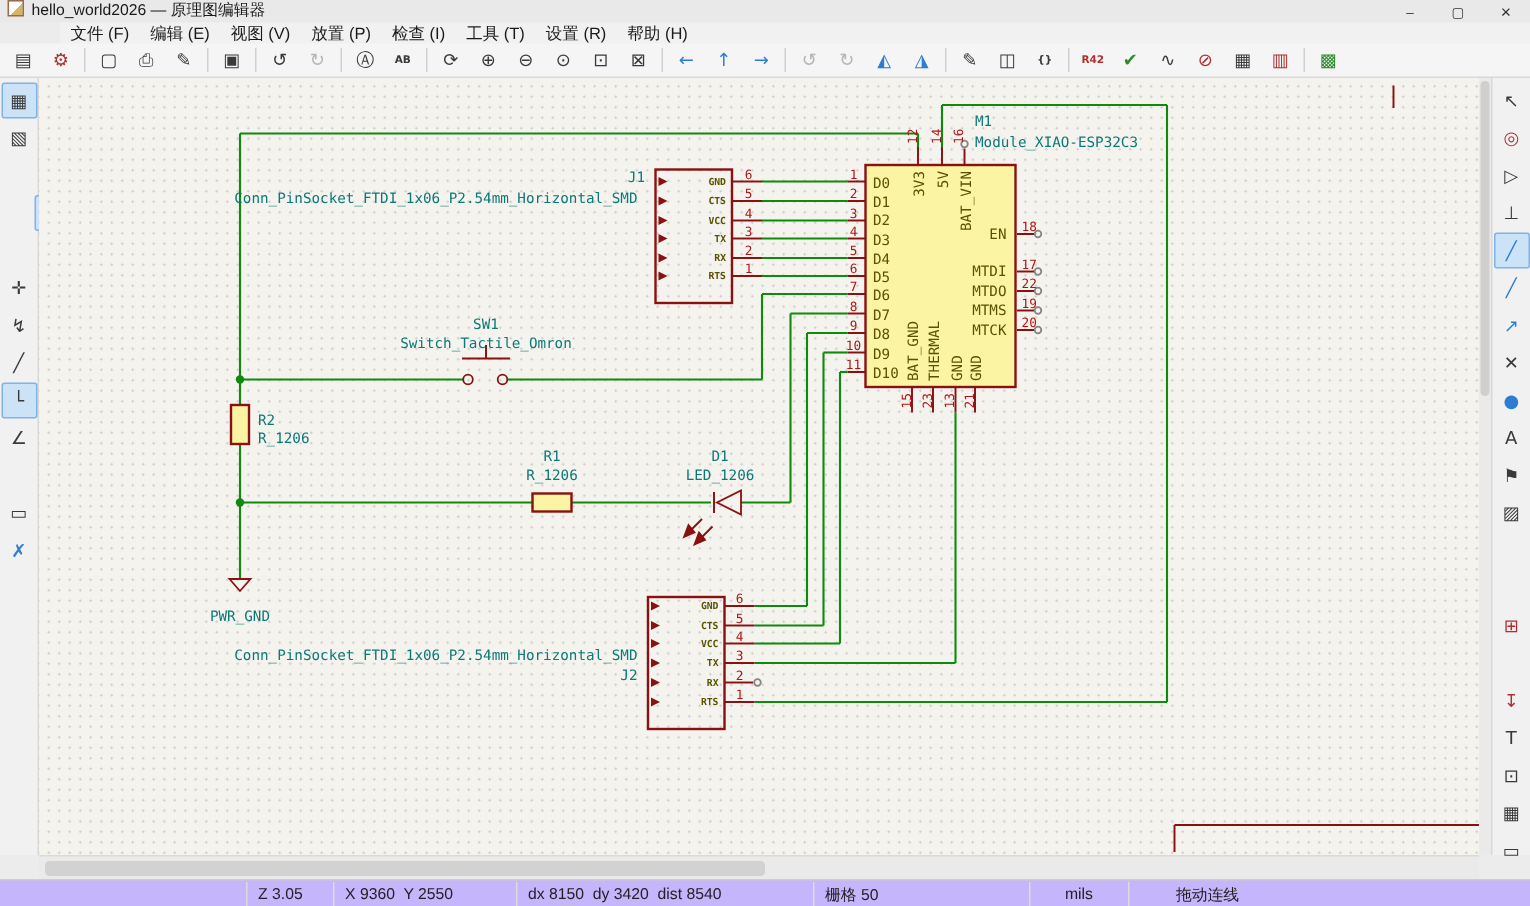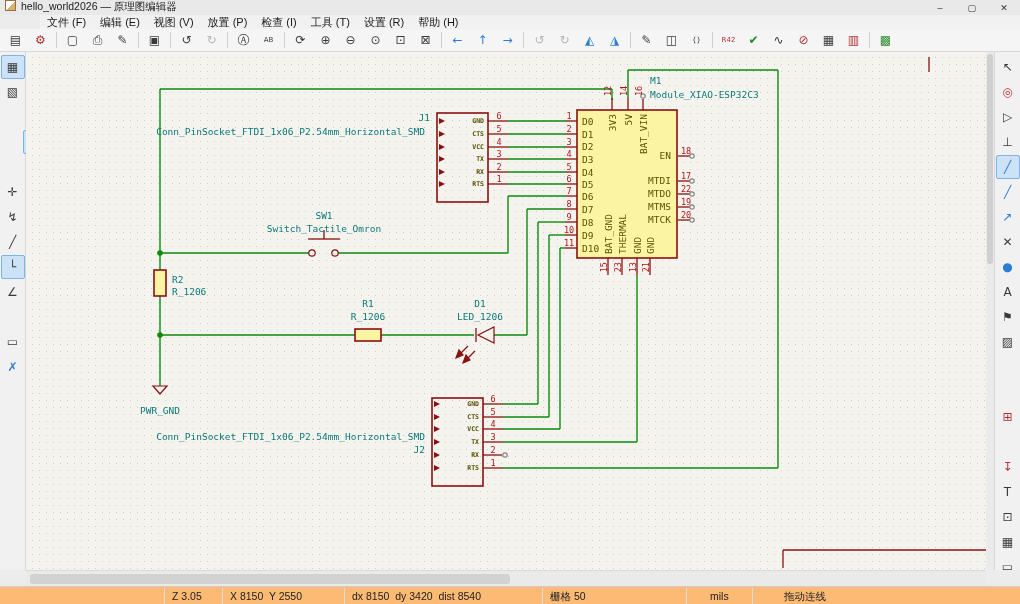--- a/index.html
+++ b/index.html
@@ -17,21 +17,21 @@
   #menubar{position:absolute;left:0;top:15px;width:1020px;height:14px;background:#f1f1f1;
            display:flex;align-items:center;font-size:11px;color:#1a1a1a;margin-left:40px;}
   .menuitem{padding:0 7px;height:14px;display:flex;align-items:center;}
   
   #toolbar{position:absolute;left:0;top:29px;width:1020px;height:23px;background:#f5f5f5;
            border-bottom:1px solid #d8d8d8;display:flex;align-items:center;padding-left:3px;box-sizing:border-box;}
   .tsep{width:1px;height:16px;background:#d0d0d0;margin:0 3px;}
   .tbtn{width:21px;height:19px;display:flex;align-items:center;justify-content:center;
         font-size:12px;color:#3a3a3a;border:1px solid transparent;border-radius:2px;margin:0 1px;
         font-family:"DejaVu Sans",sans-serif;}
-  .tbtn.small{font-size:7px;font-weight:normal;}
+  .tbtn.small{font-size:7px;font-weight:bold;}
   .tbtn.dis{color:#b5b5b5;}
   .tbtn.blue{color:#2d7dd2;}
   .tbtn.red{color:#b03030;}
   .tbtn.green{color:#2d8a2d;}
   .tbtn.sel{background:#cbe2f7;border:1px solid #7fb2e5;}
   
   #lefttb{position:absolute;left:0;top:52px;width:26px;height:518px;background:#f1f1f1;
           border-right:1px solid #d8d8d8;box-sizing:border-box;padding-top:2px;}
   #righttb{position:absolute;left:994px;top:52px;width:26px;height:518px;background:#f1f1f1;
            border-left:1px solid #d8d8d8;box-sizing:border-box;padding-top:2px;}
@@ -43,21 +43,21 @@
   #canvas{position:absolute;left:26px;top:52px;width:960px;height:518px;background:#f4f3ee;
           background-image:radial-gradient(rgba(110,110,135,.28) 0.8px,transparent 0.9px);
           background-size:7px 7px;background-position:3px 2px;}
   #schsvg{position:absolute;left:0;top:0;}
   
   #vscroll{position:absolute;left:986px;top:52px;width:8px;height:518px;background:#eaeaea;}
   #vthumb{position:absolute;left:1px;top:2px;width:6px;height:210px;background:#cfcfcf;border-radius:3px;}
   #hscroll{position:absolute;left:26px;top:570px;width:960px;height:16px;background:#eaeaea;border-top:1px solid #dadada;box-sizing:border-box;}
   #hthumb{position:absolute;left:4px;top:3px;width:480px;height:10px;background:#d2d2d2;border-radius:3px;}
   
-  #statusbar{position:absolute;left:0;top:586px;width:1020px;height:18px;background:#fdba74;
+  #statusbar{position:absolute;left:0;top:586px;width:1020px;height:18px;background:#c4b5fd;
              border-top:1px solid #cecece;font-size:10.5px;color:#222;text-decoration:underline;}
   .scell{position:absolute;top:3px;white-space:pre;}
   .ssep{position:absolute;top:1px;width:1px;height:16px;background:#dcdcdc;}
 </style>
 </head>
 <body>
 
 <div id="titlebar">
   <div id="app-icon"></div>
   <span>hello_world2026 — 原理图编辑器</span>
@@ -388,18 +388,18 @@
   </div>
 
 <div id="statusbar">
     <div class="ssep" style="left: 164px;"></div>
     <div class="ssep" style="left: 222px;"></div>
     <div class="ssep" style="left: 344px;"></div>
     <div class="ssep" style="left: 542px;"></div>
     <div class="ssep" style="left: 686px;"></div>
     <div class="ssep" style="left: 752px;"></div>
     <div class="scell" style="left: 172px;">Z 3.05</div>
-    <div class="scell" style="left: 230px;">X 8150  Y 2550</div>
+    <div class="scell" style="left: 230px;">X 9360  Y 2550</div>
     <div class="scell" style="left: 352px;">dx 8150  dy 3420  dist 8540</div>
     <div class="scell" style="left: 550px;">栅格 50</div>
     <div class="scell" style="left: 710px;">mils</div>
     <div class="scell" style="left: 784px;">拖动连线</div>
   </div>
 
 </body></html>

